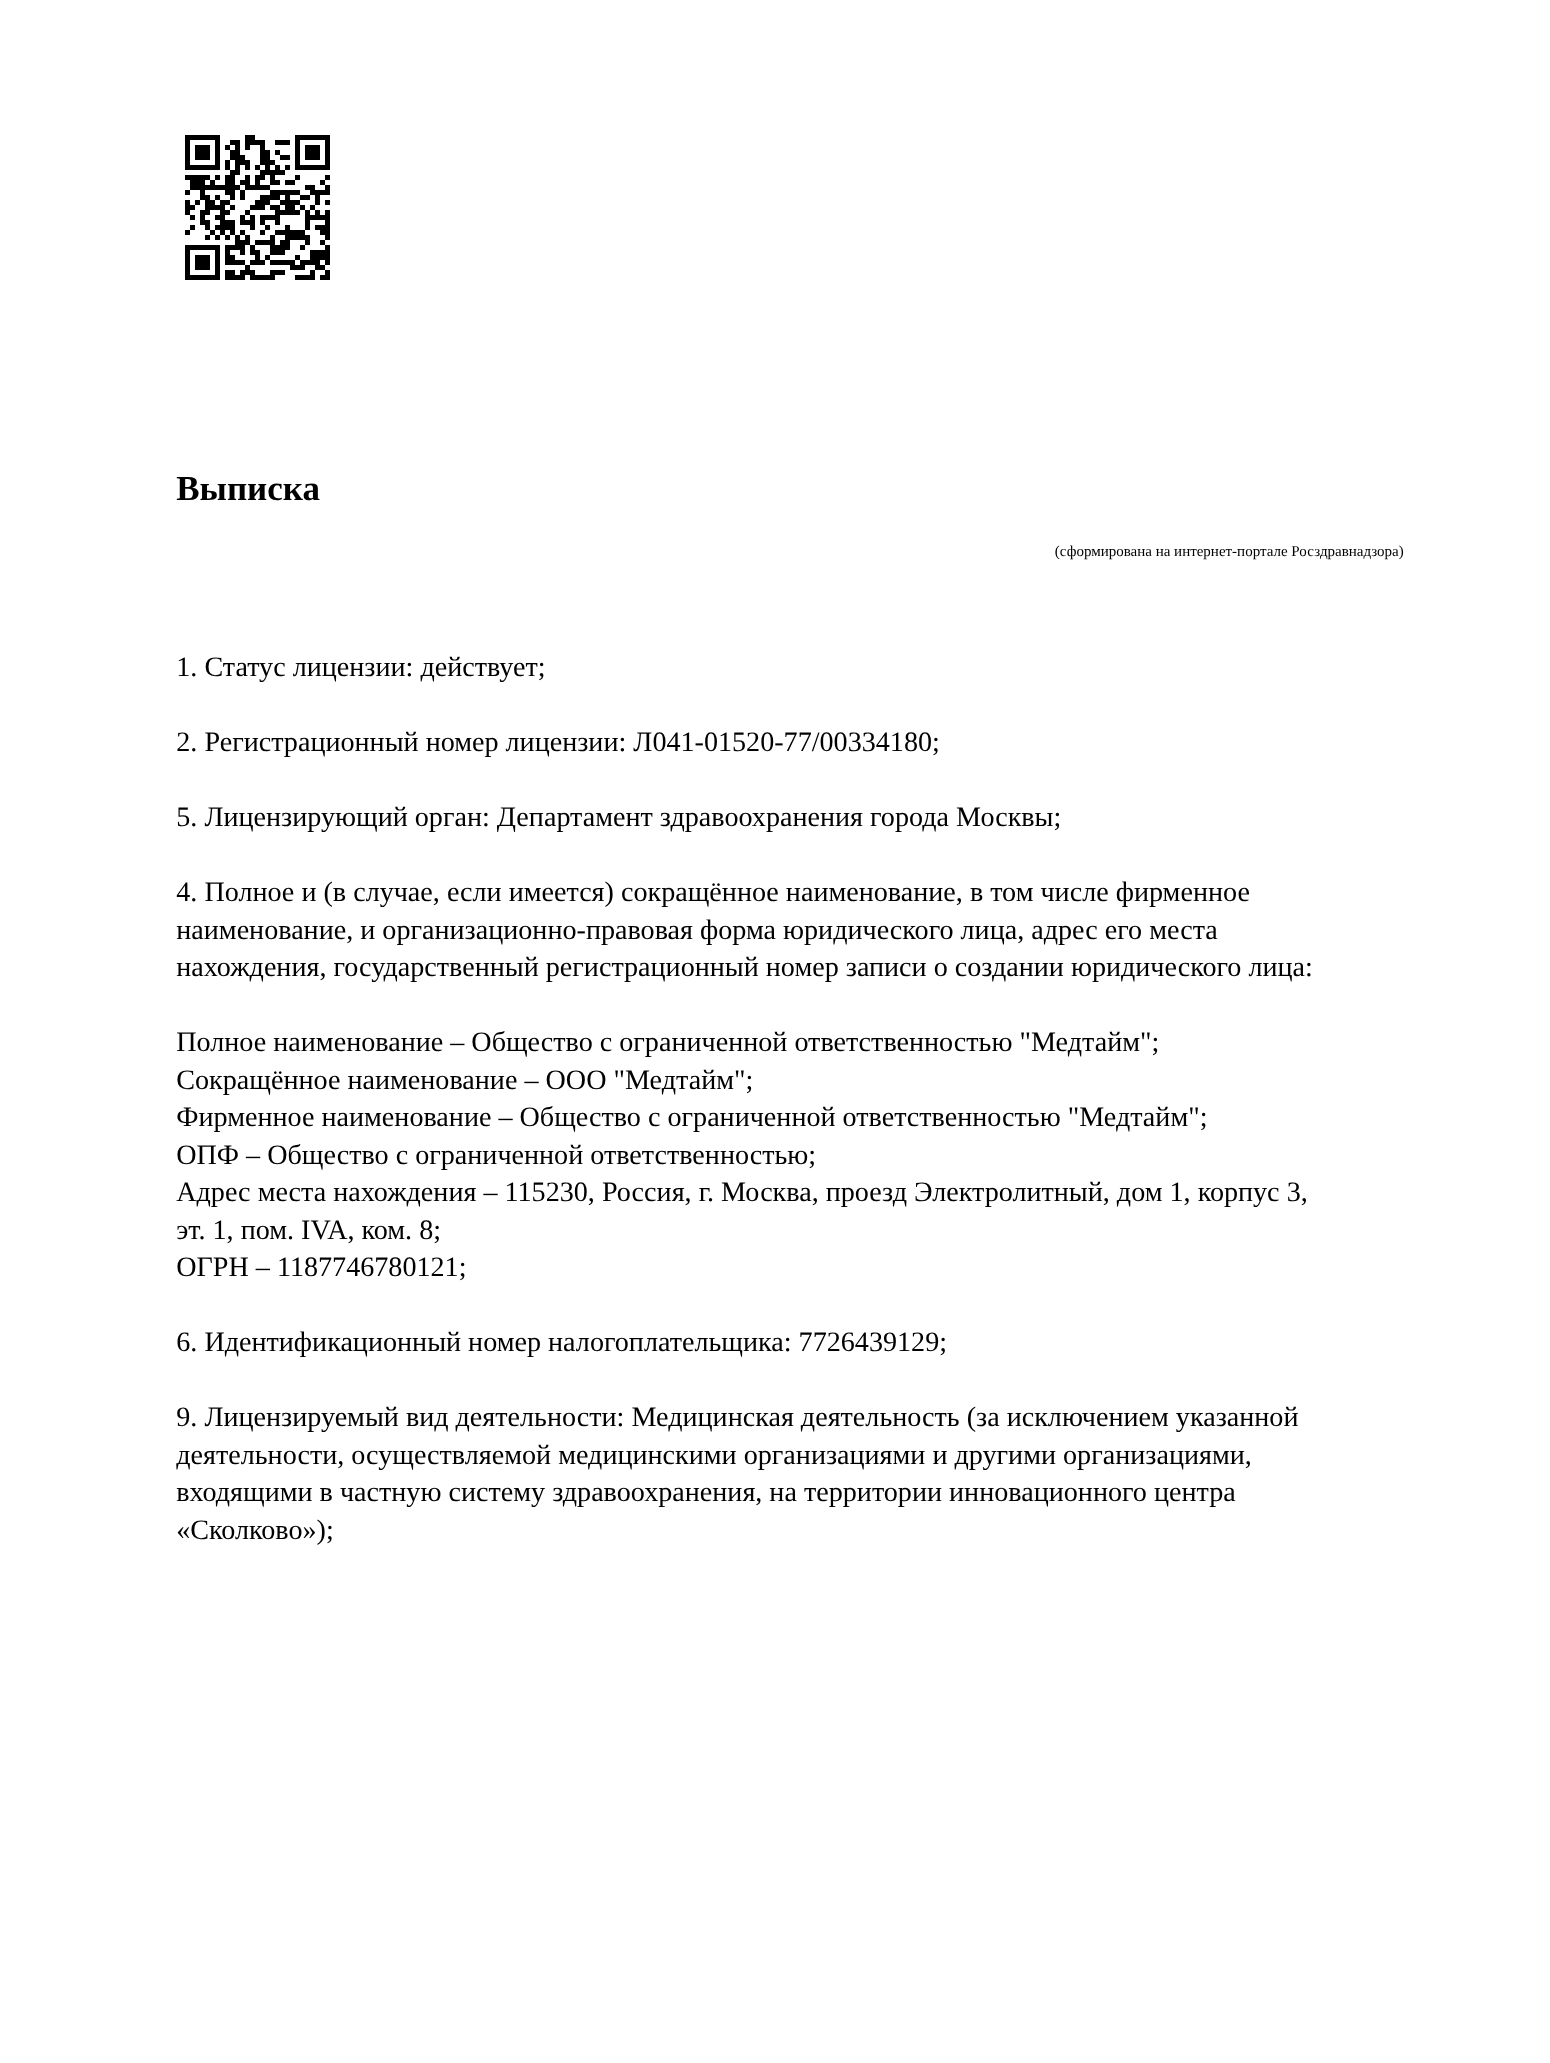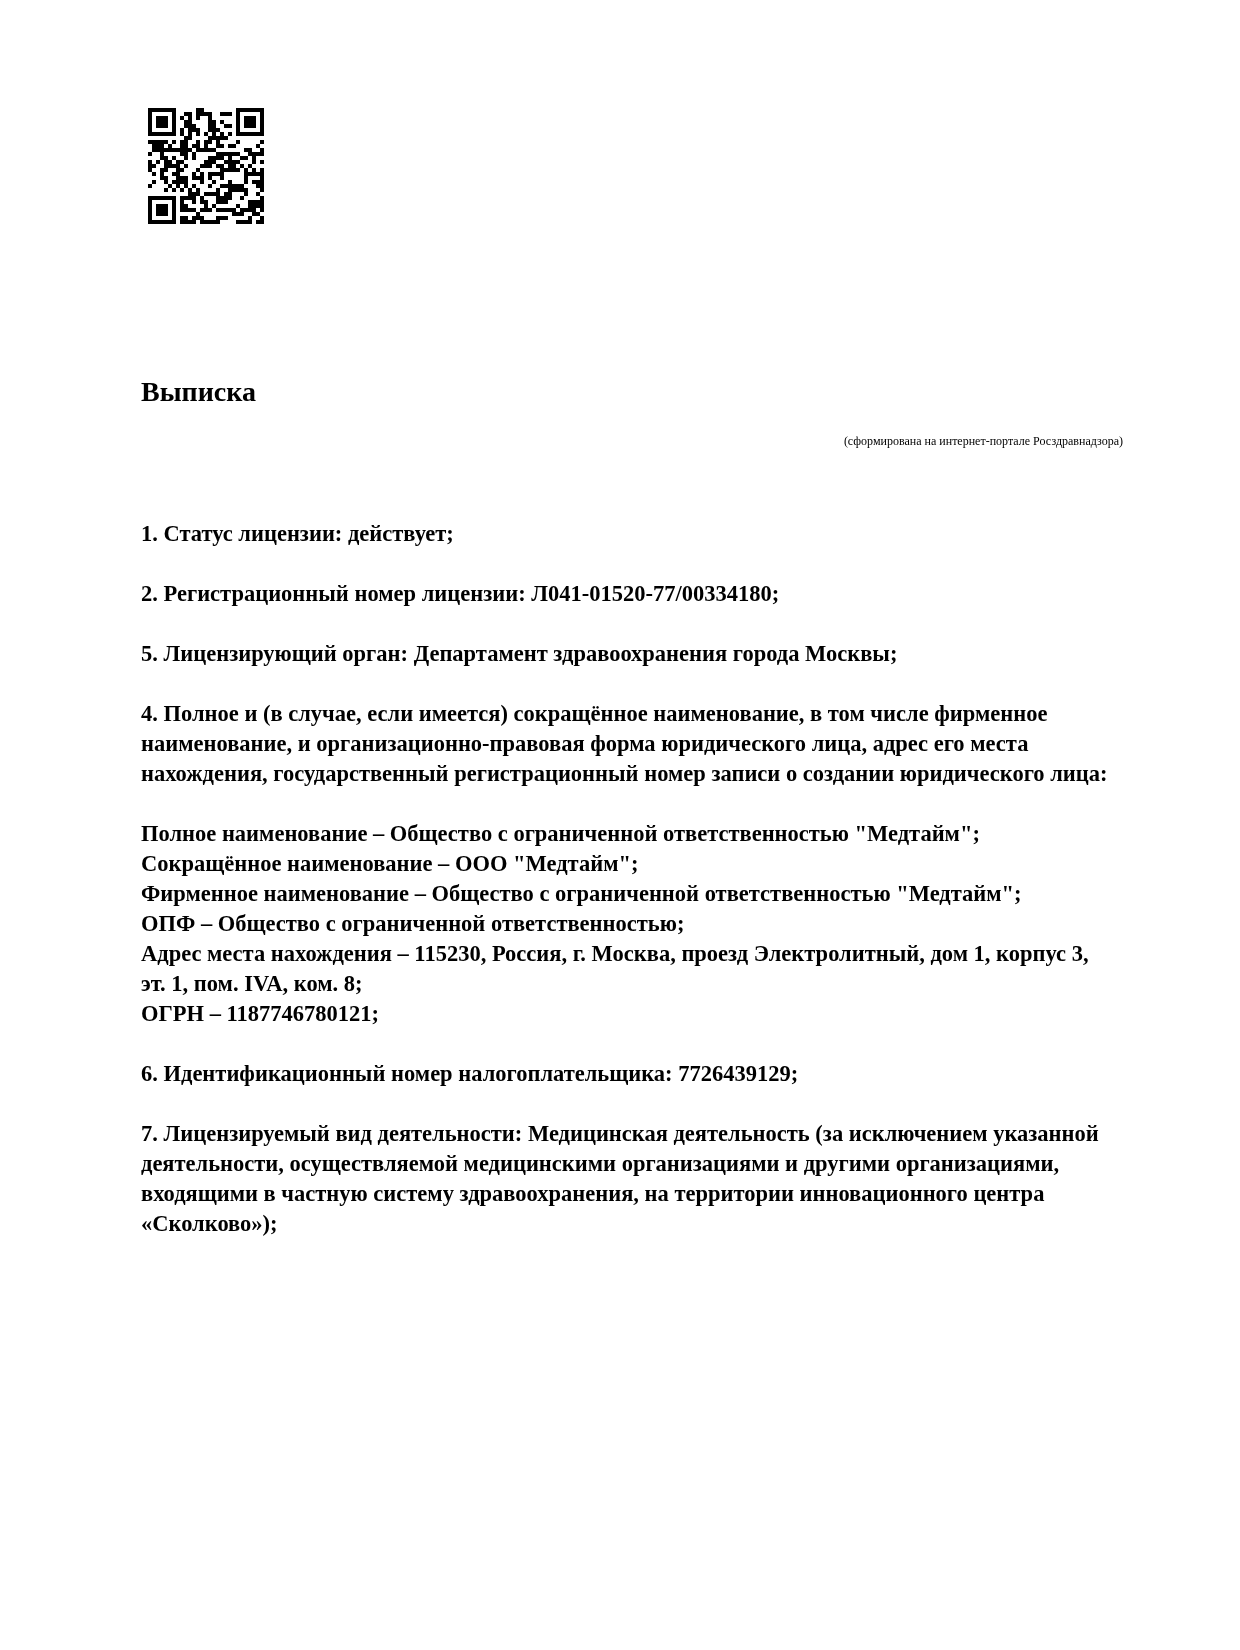--- a/index.html
+++ b/index.html
@@ -38,21 +38,20 @@
     line-height: 23px;
     text-align: right;
   }
   .body-text {
     position: absolute;
     left: 141px;
     top: 519px;
     width: 1095px;
     font-size: 22.5px;
     line-height: 30px;
-    font-weight: bold;
   }
   .body-text p {
     margin: 0 0 30px 0;
     white-space: pre-line;
   }
 </style>
 </head>
 <body>
 
 <div class="page">
@@ -499,19 +498,19 @@
 наименование, и организационно-правовая форма юридического лица, адрес его места
 нахождения, государственный регистрационный номер записи о создании юридического лица:</p>
     <p>Полное наименование – Общество с ограниченной ответственностью "Медтайм";
 Сокращённое наименование – ООО "Медтайм";
 Фирменное наименование – Общество с ограниченной ответственностью "Медтайм";
 ОПФ – Общество с ограниченной ответственностью;
 Адрес места нахождения – 115230, Россия, г. Москва, проезд Электролитный, дом 1, корпус 3,
 эт. 1, пом. IVA, ком. 8;
 ОГРН – 1187746780121;</p>
     <p>6. Идентификационный номер налогоплательщика: 7726439129;</p>
-    <p>7. Лицензируемый вид деятельности: Медицинская деятельность (за исключением указанной
+    <p>9. Лицензируемый вид деятельности: Медицинская деятельность (за исключением указанной
 деятельности, осуществляемой медицинскими организациями и другими организациями,
 входящими в частную систему здравоохранения, на территории инновационного центра
 «Сколково»);</p>
   </div>
 
 </div>
 
 </body></html>

